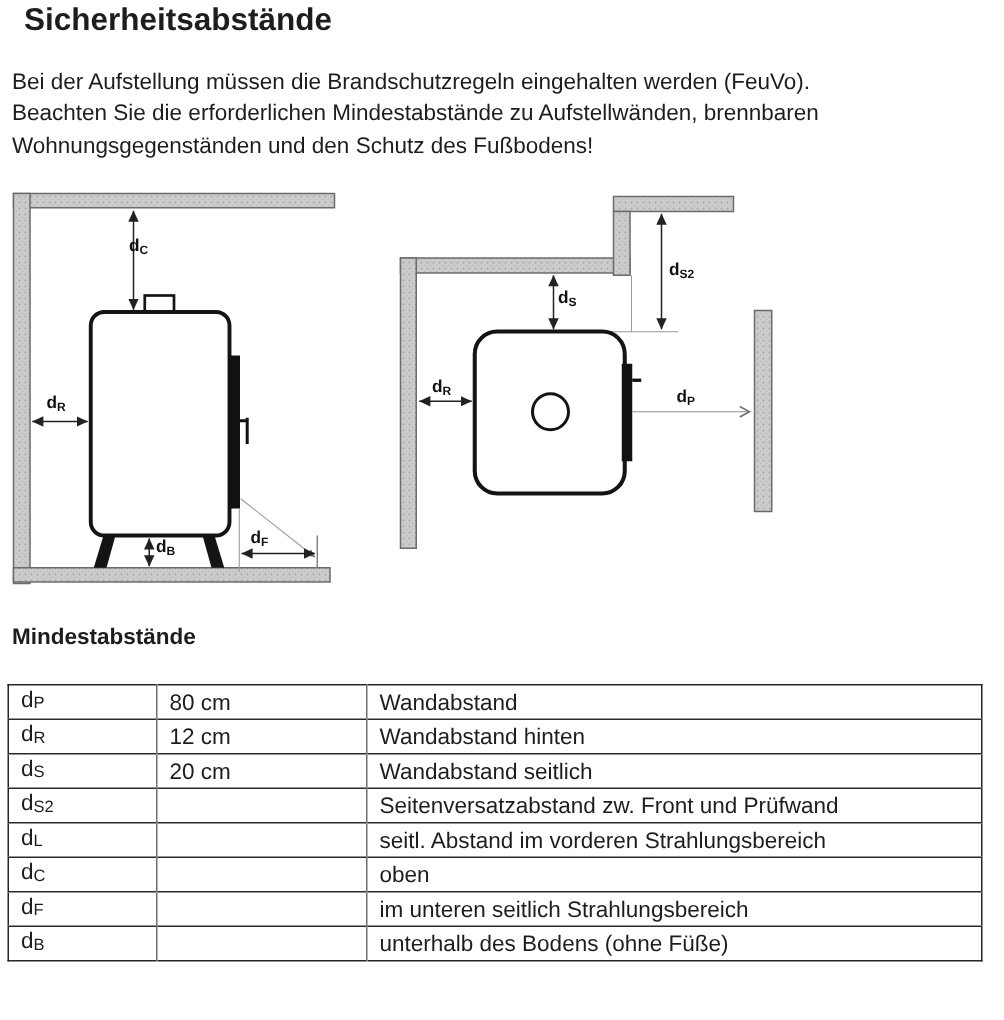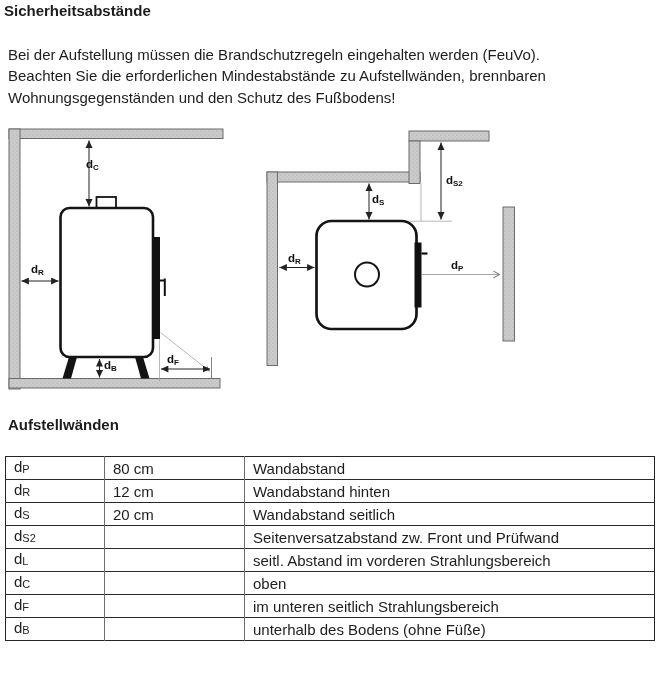--- a/index.html
+++ b/index.html
@@ -1,22 +1,22 @@
 <!DOCTYPE html>
 <html><head>
 <meta charset="utf-8">
 <style>
   html,body { margin:0; padding:0; background:#ffffff; }
   .page {
     position:relative; width:669px; height:680px; background:#fff;
     font-family:"Liberation Sans","DejaVu Sans",sans-serif; color:#1d1d1d; overflow:hidden;
   }
   .doc-title {
-    position:absolute; left:4px; top:2px;
-    font-size:15px; font-weight:bold; white-space:nowrap;
+    position:absolute; left:16px; top:2px;
+    font-size:21px; font-weight:bold; white-space:nowrap;
   }
   .intro {
     position:absolute; left:8px; top:44px;
     font-size:15px; line-height:21.3px;
   }
   .intro div { white-space:nowrap; }
   .section-title {
     position:absolute; left:8px; top:416px;
     font-size:15px; font-weight:bold; white-space:nowrap;
   }
@@ -130,21 +130,21 @@
     <span class="dim" style="left:31px; top:153px;"><span>d</span><sub>R</sub></span>
     <span class="dim" style="left:104px; top:249px;"><span>d</span><sub>B</sub></span>
     <span class="dim" style="left:167px; top:243px;"><span>d</span><sub>F</sub></span>
 
     <span class="dim" style="left:372px; top:83px;"><span>d</span><sub>S</sub></span>
     <span class="dim" style="left:446px; top:64px;"><span>d</span><sub>S2</sub></span>
     <span class="dim" style="left:288px; top:142px;"><span>d</span><sub>R</sub></span>
     <span class="dim" style="left:451px; top:149px;"><span>d</span><sub>P</sub></span>
   </div>
 
-  <div class="section-title">Aufstellwänden</div>
+  <div class="section-title">Mindestabstände</div>
 
   <table class="mind">
     <tbody>
       <tr>
         <td class="c1"><span>d</span><sub>P</sub></td>
         <td class="c2">80 cm</td>
         <td class="c3">Wandabstand</td>
       </tr>
       <tr>
         <td class="c1"><span>d</span><sub>R</sub></td>

